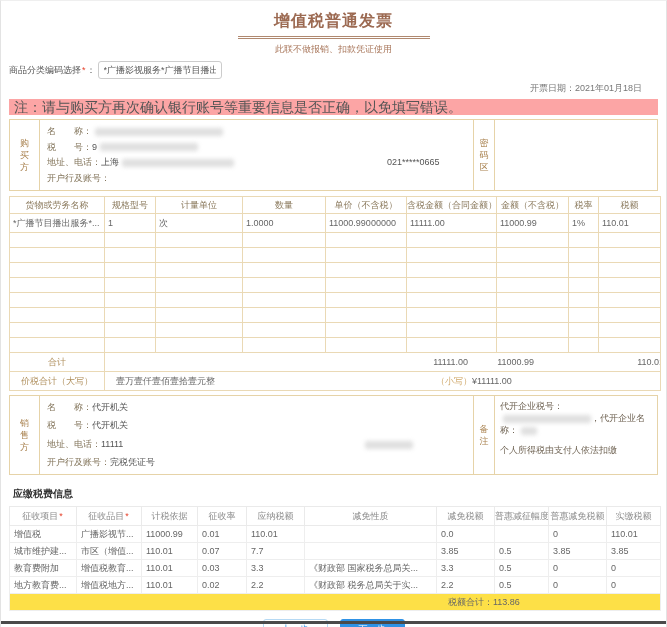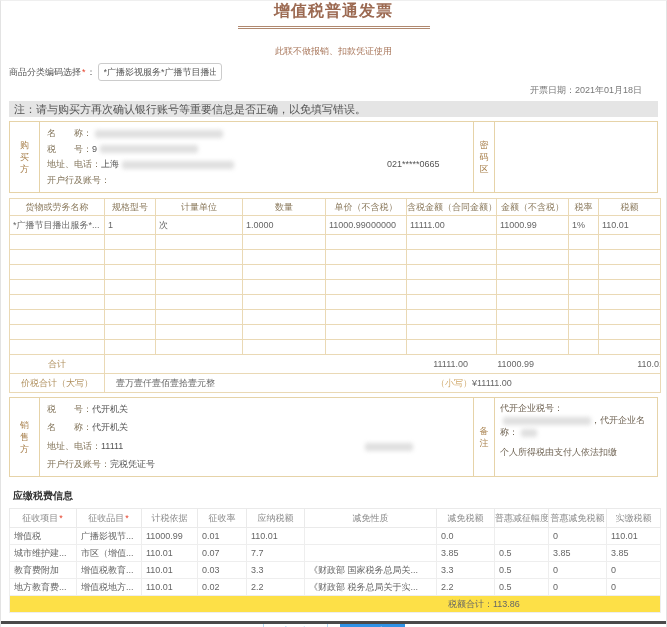--- a/index.html
+++ b/index.html
@@ -1,29 +1,29 @@
 <!DOCTYPE html>
 <html><head>
 <meta charset="utf-8">
 <style>
   * { margin:0; padding:0; box-sizing:border-box; }
   html,body { width:667px; height:627px; background:#fff; font-family:"Liberation Sans", sans-serif; }
   .page { position:relative; width:667px; height:627px; border-left:1px solid #e3e3e3; border-right:1px solid #e3e3e3; border-top:1px solid #efefef; overflow:hidden; }
   .dark-rule { position:absolute; left:0; bottom:3px; width:100%; height:3px; background:#4a4a4a; }
 
   
-  .title { text-align:center; font-size:16px; font-weight:bold; color:#9c6a52; letter-spacing:1px; }
+  .title { margin-top:10px; text-align:center; font-size:16px; font-weight:bold; color:#9c6a52; letter-spacing:1px; }
   .dbl { width:192px; margin:4px auto 0; height:3px; border-top:1px solid #b08970; border-bottom:1px solid #b08970; }
-  .subtitle { text-align:center; font-size:9px; color:#a8765a; margin-top:16px; }
+  .subtitle { text-align:center; font-size:9px; color:#a8765a; margin-top:4px; }
 
   .selector-row { display:flex; align-items:center; padding:0 8px; margin-top:5px; font-size:9px; color:#555; }
   .req { color:#e6432d; font-style:normal; padding:0 1px; }
   .sel-input { margin-left:2px; width:124px; height:18px; border:1px solid #ccc; border-radius:3px; font-size:9px; color:#555; padding:0 5px; font-family:"Liberation Sans",sans-serif; }
   .date-row { text-align:right; font-size:9px; color:#777; padding:3px 24px 0; }
-  .notice { margin:4px 8px 0; background:#e5e5e5; font-size:11px; color:#555; height:16px; line-height:16px; padding-left:5px; }
+  .notice { margin:4px 8px 0; background:#fca5a5; font-size:14px; color:#555; height:16px; line-height:16px; padding-left:5px; }
 
   
   .party-box { display:flex; margin:4px 8px 0; border:1px solid #e6d3a8; }
   .party-box.buyer { height:72px; }
   .party-box.seller { height:80px; }
   .vlabel { width:30px; border-right:1px solid #e6d3a8; color:#a9824f; display:flex; align-items:center; justify-content:center; text-align:center; white-space:pre-line; font-size:9px; line-height:12px; flex:none; }
   .vlabel.narrow { width:22px; border-right:1px solid #e6d3a8; border-left:1px solid #e6d3a8; }
   .pinfo { flex:1; display:flex; flex-direction:column; justify-content:space-between; padding:6px 0 6px 7px; }
   .pline { position:relative; font-size:9px; line-height:11px; white-space:nowrap; }
   .plabel { color:#82745a; }
@@ -250,24 +250,24 @@
       </tr>
     </tbody>
   </table>
 
   <div class="party-box seller">
     <div class="vlabel">销
 售
 方</div>
     <div class="pinfo">
       <div class="pline">
+        <span class="plabel">名　　称：</span><span class="pvalue">代开机关</span>
+      </div>
+      <div class="pline">
         <span class="plabel">税　　号：</span><span class="pvalue">代开机关</span>
-      </div>
-      <div class="pline">
-        <span class="plabel">名　　称：</span><span class="pvalue">代开机关</span>
       </div>
       <div class="pline">
         <span class="plabel">地址、电话：</span><span class="pvalue">11111</span>
         <span class="smudge" style="width:48px;position:absolute;left:315px;top:2px"></span>
       </div>
       <div class="pline">
         <span class="plabel">开户行及账号：</span><span class="pvalue">完税凭证号</span>
       </div>
     </div>
     <div class="vlabel narrow">备

